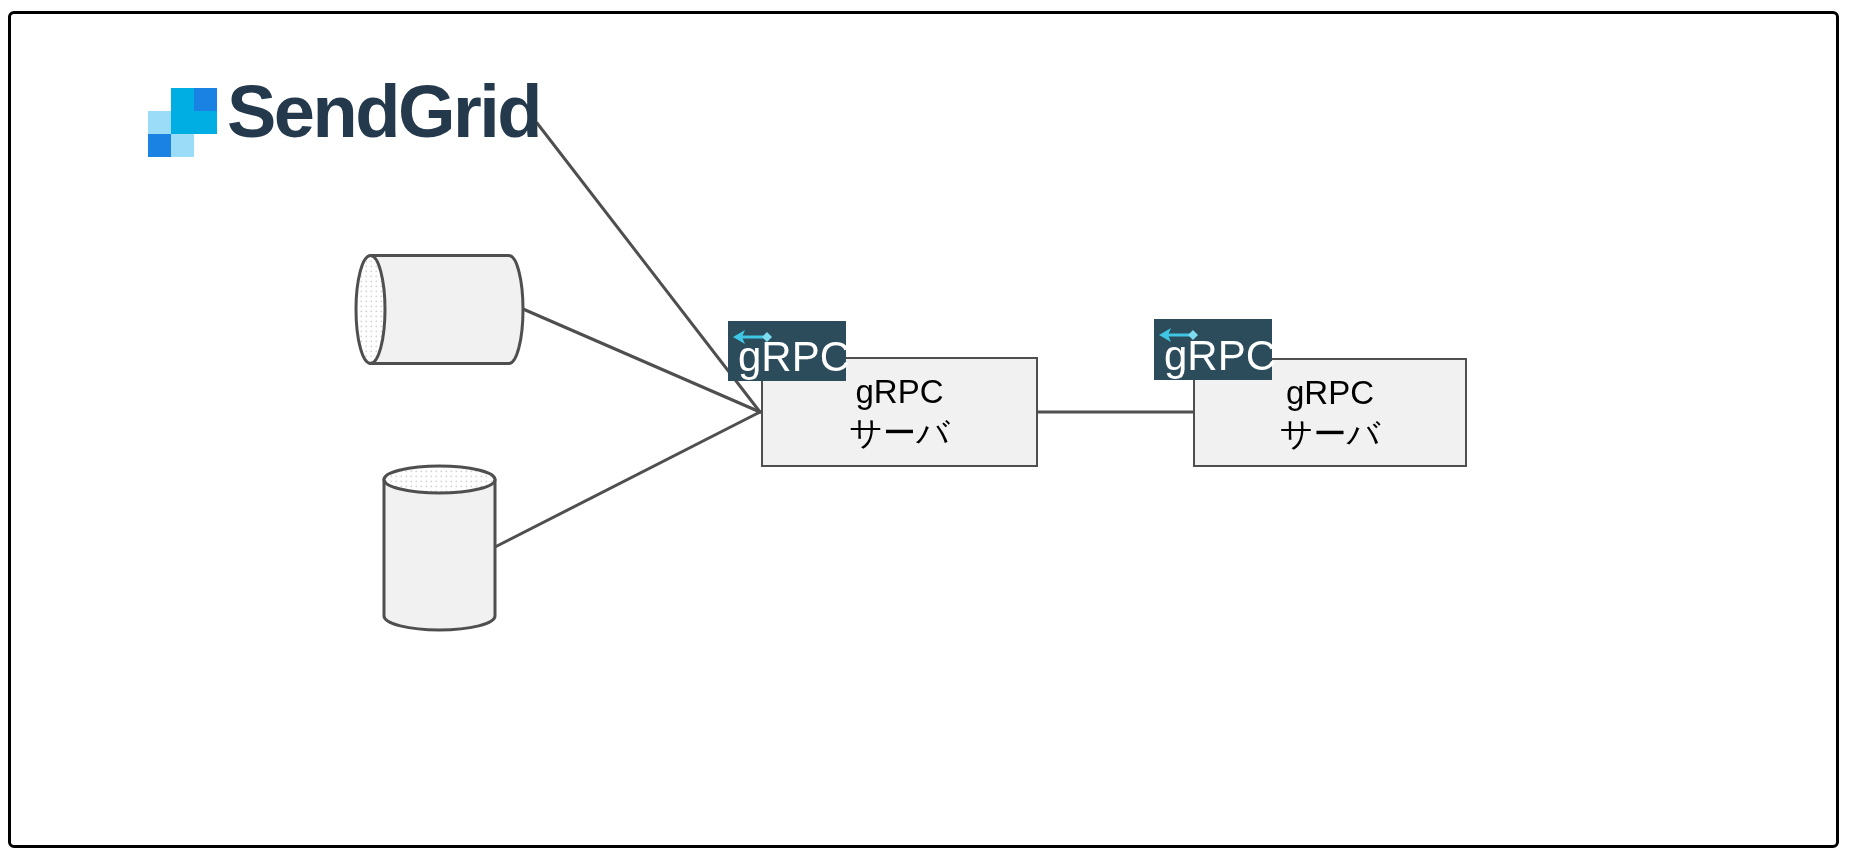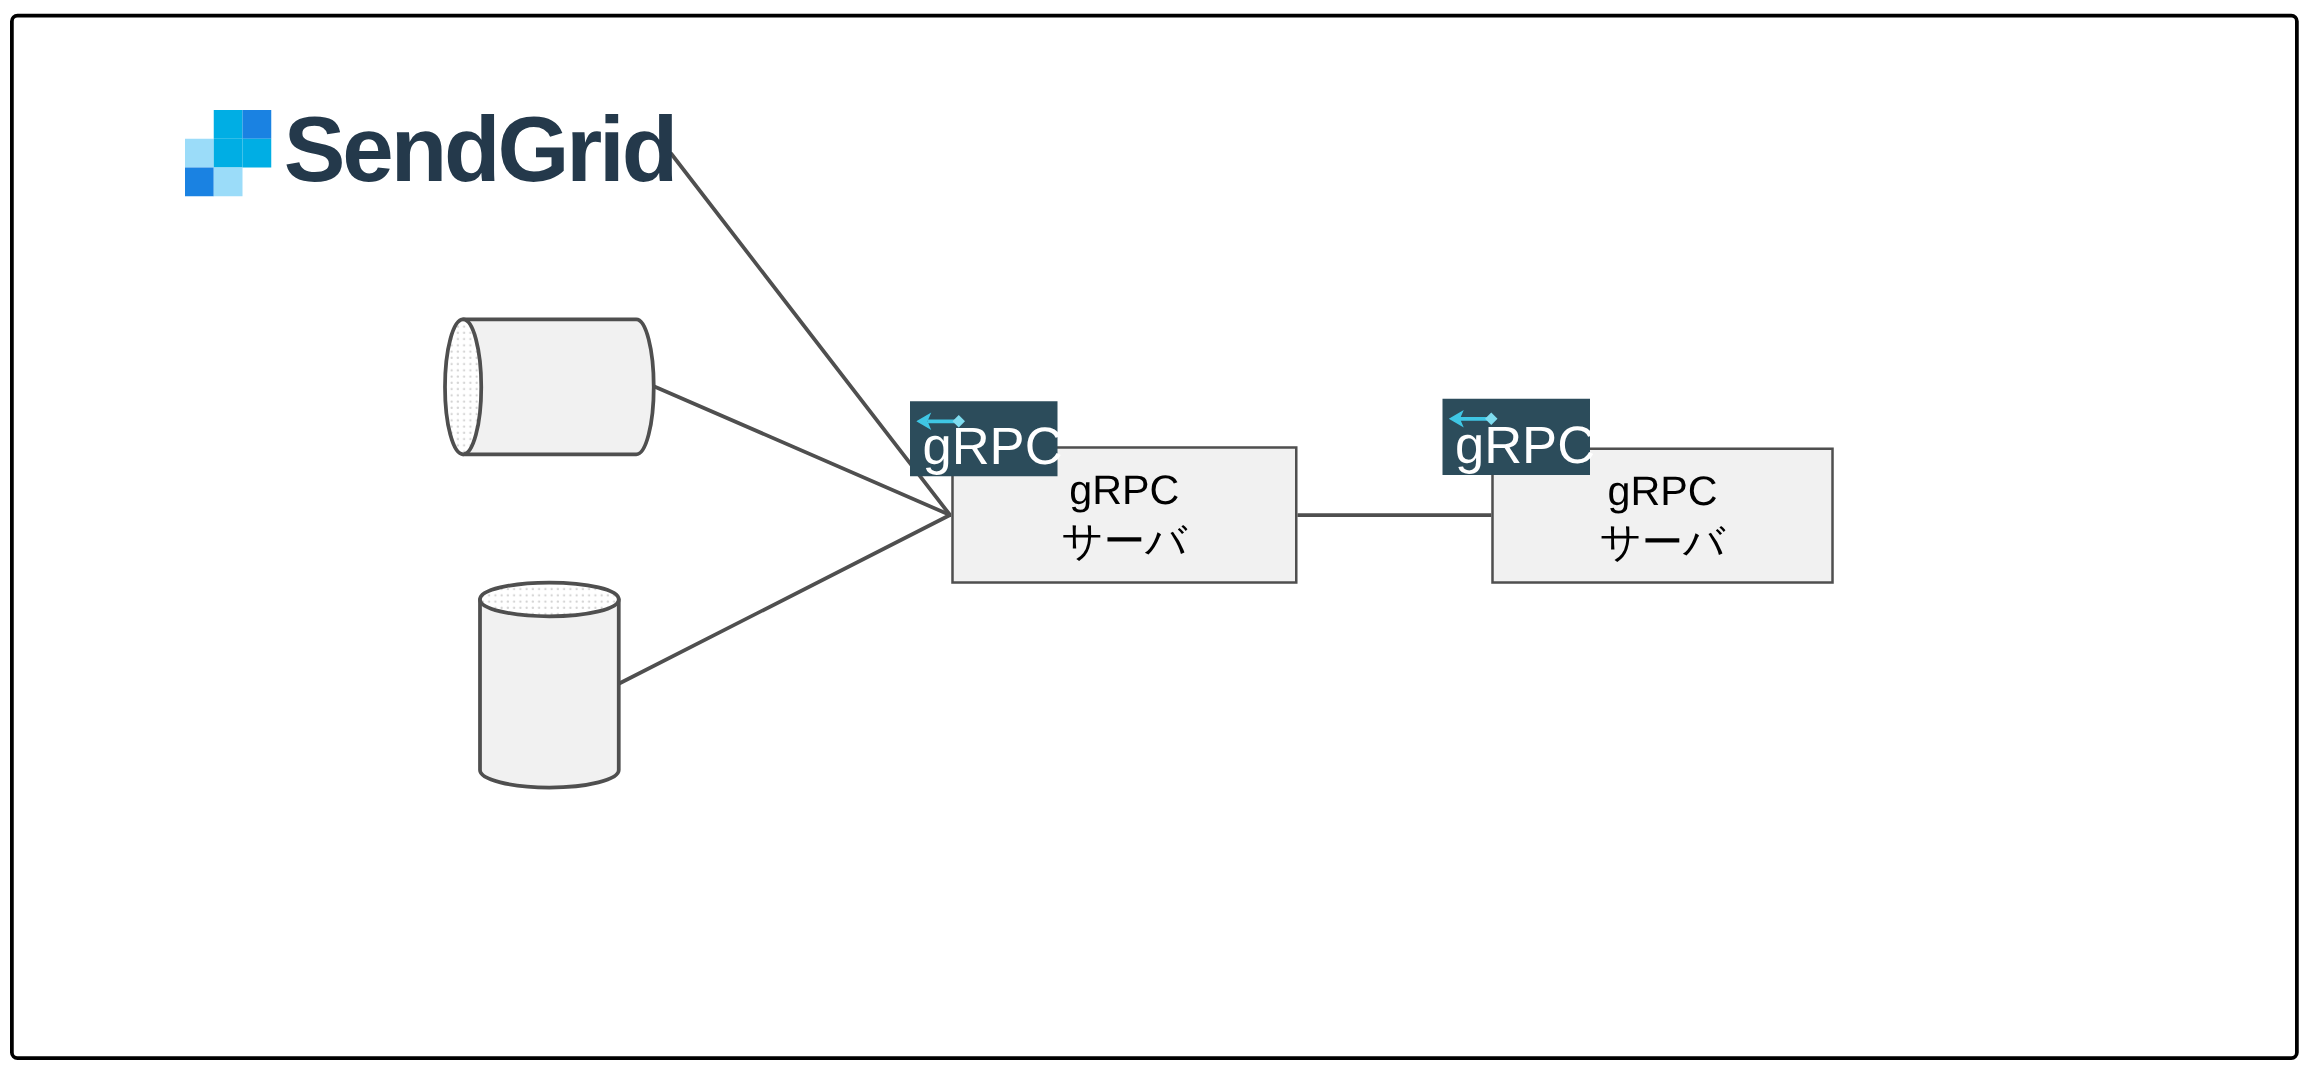--- a/index.html
+++ b/index.html
@@ -27,21 +27,21 @@
     position: absolute;
     left: 0; top: 0;
     z-index: 1;
   }
 
   
   .logo {
     position: absolute;
     left: 148px; top: 88px;
     display: flex;
-    align-items: flex-end;
+    align-items: flex-start;
     z-index: 2;
   }
   .logo-icon {
     width: 69px; height: 69px;
     display: grid;
     grid-template-columns: 23px 23px 23px;
     grid-template-rows: 23px 23px 23px;
   }
   .cell { width: 23px; height: 23px; }
   .cell.none  { background: transparent; }

